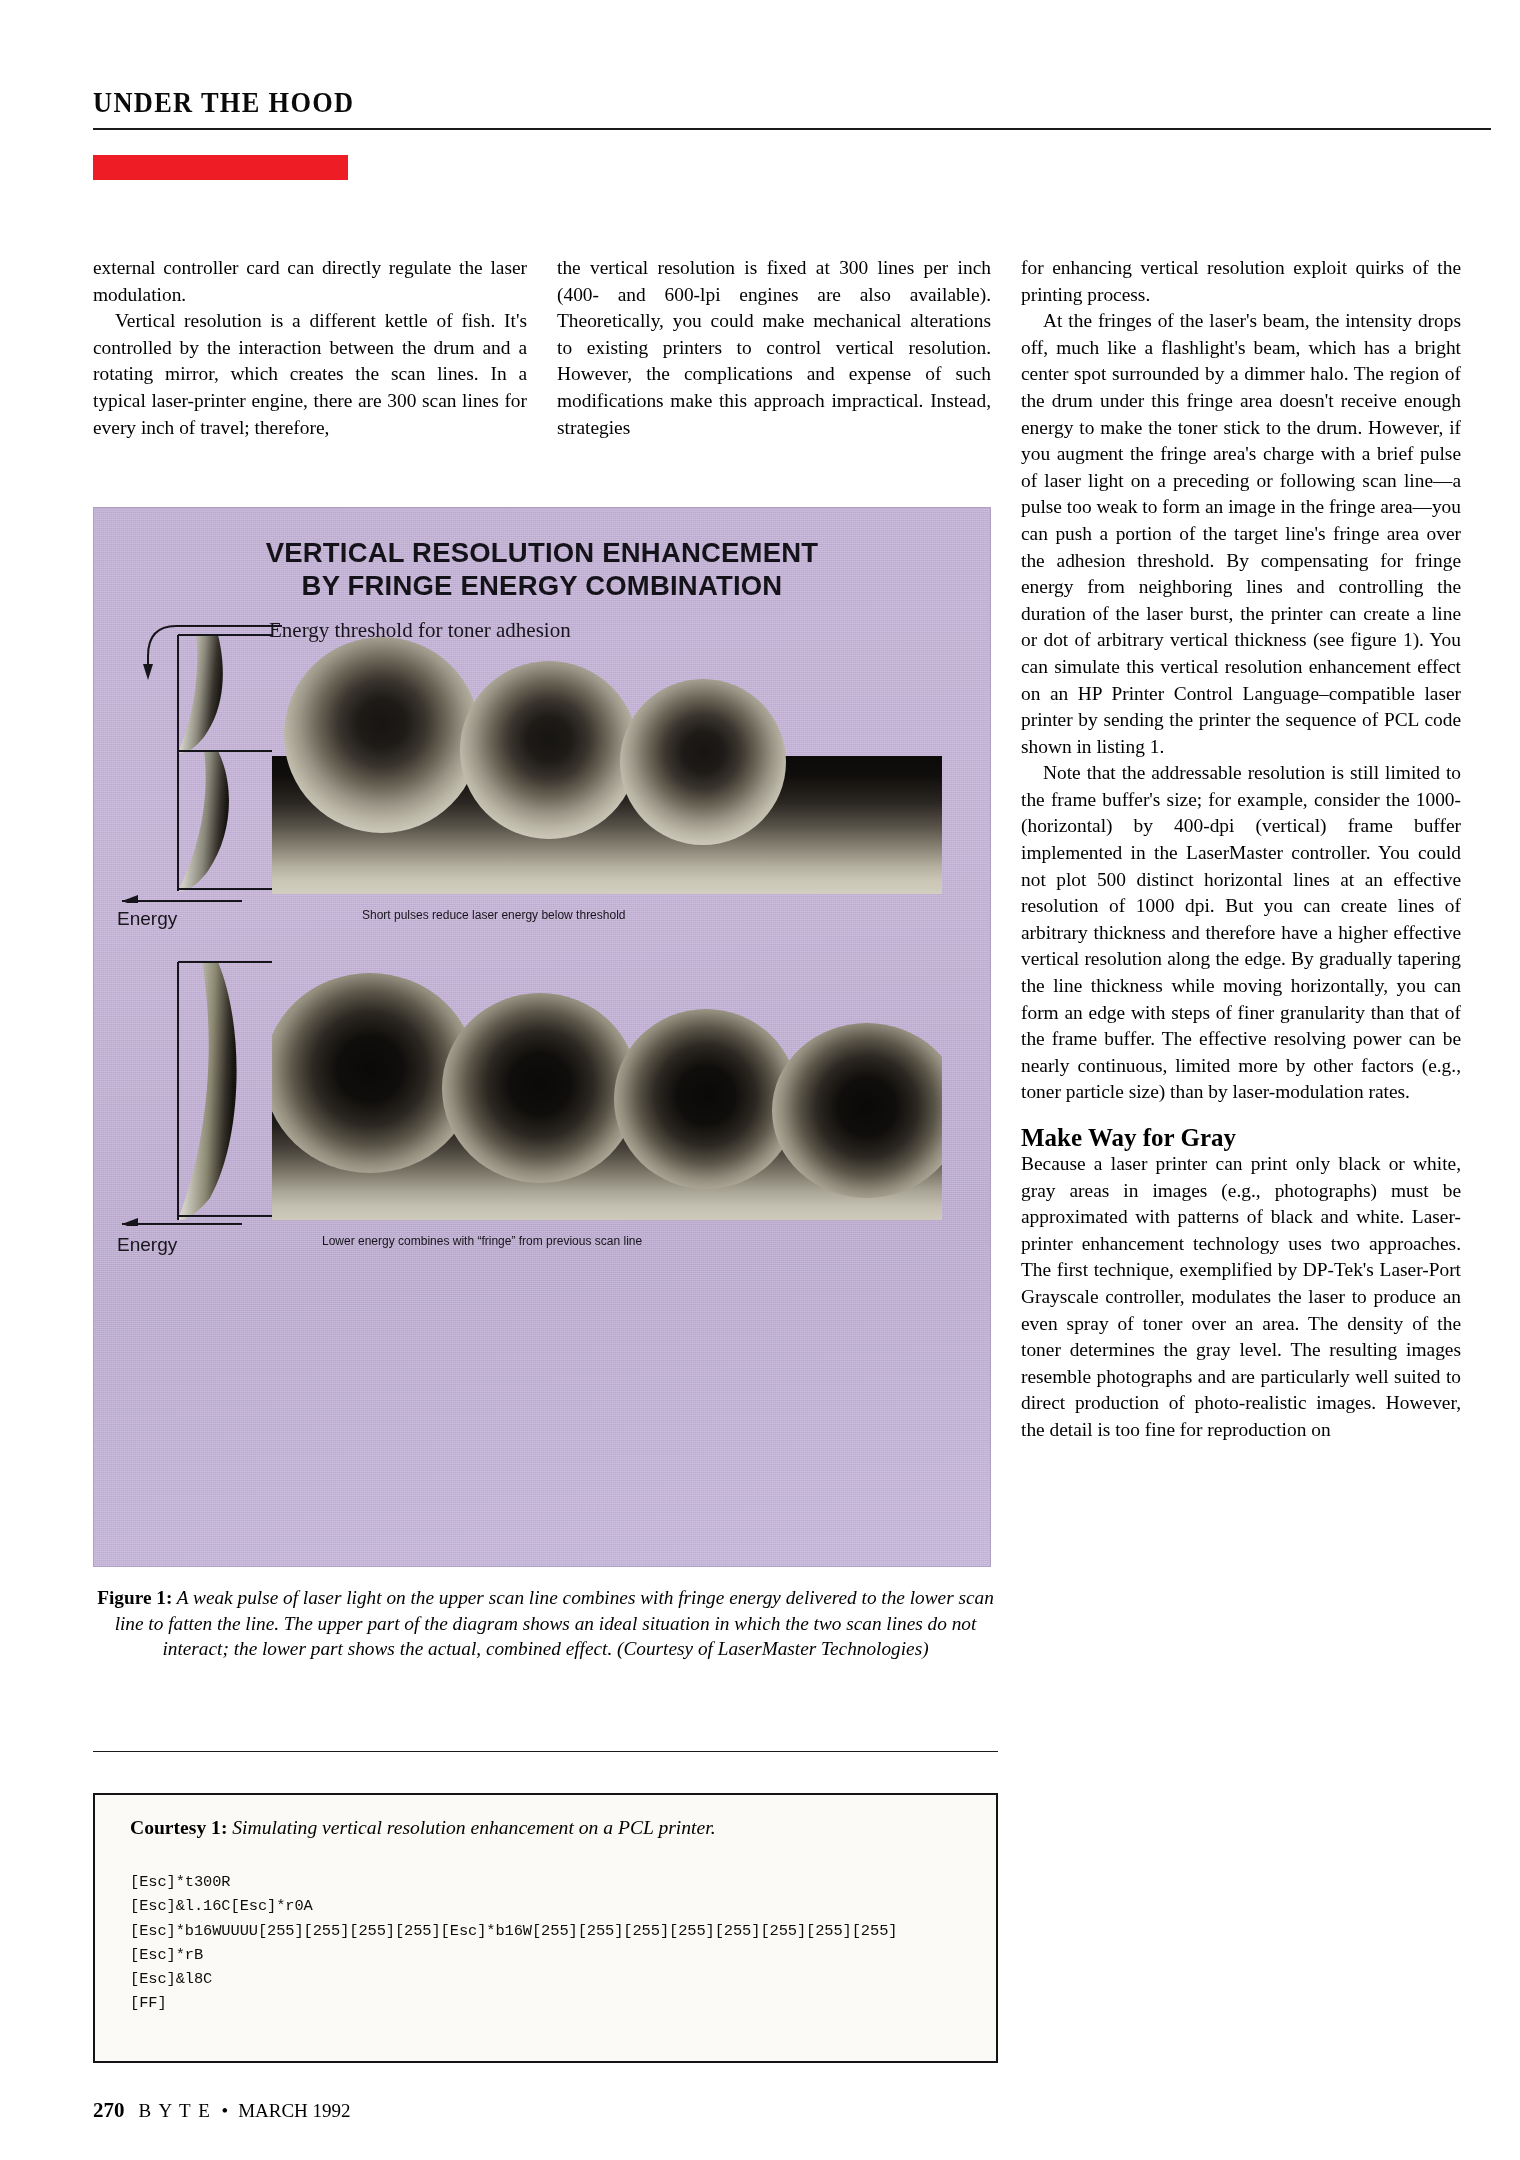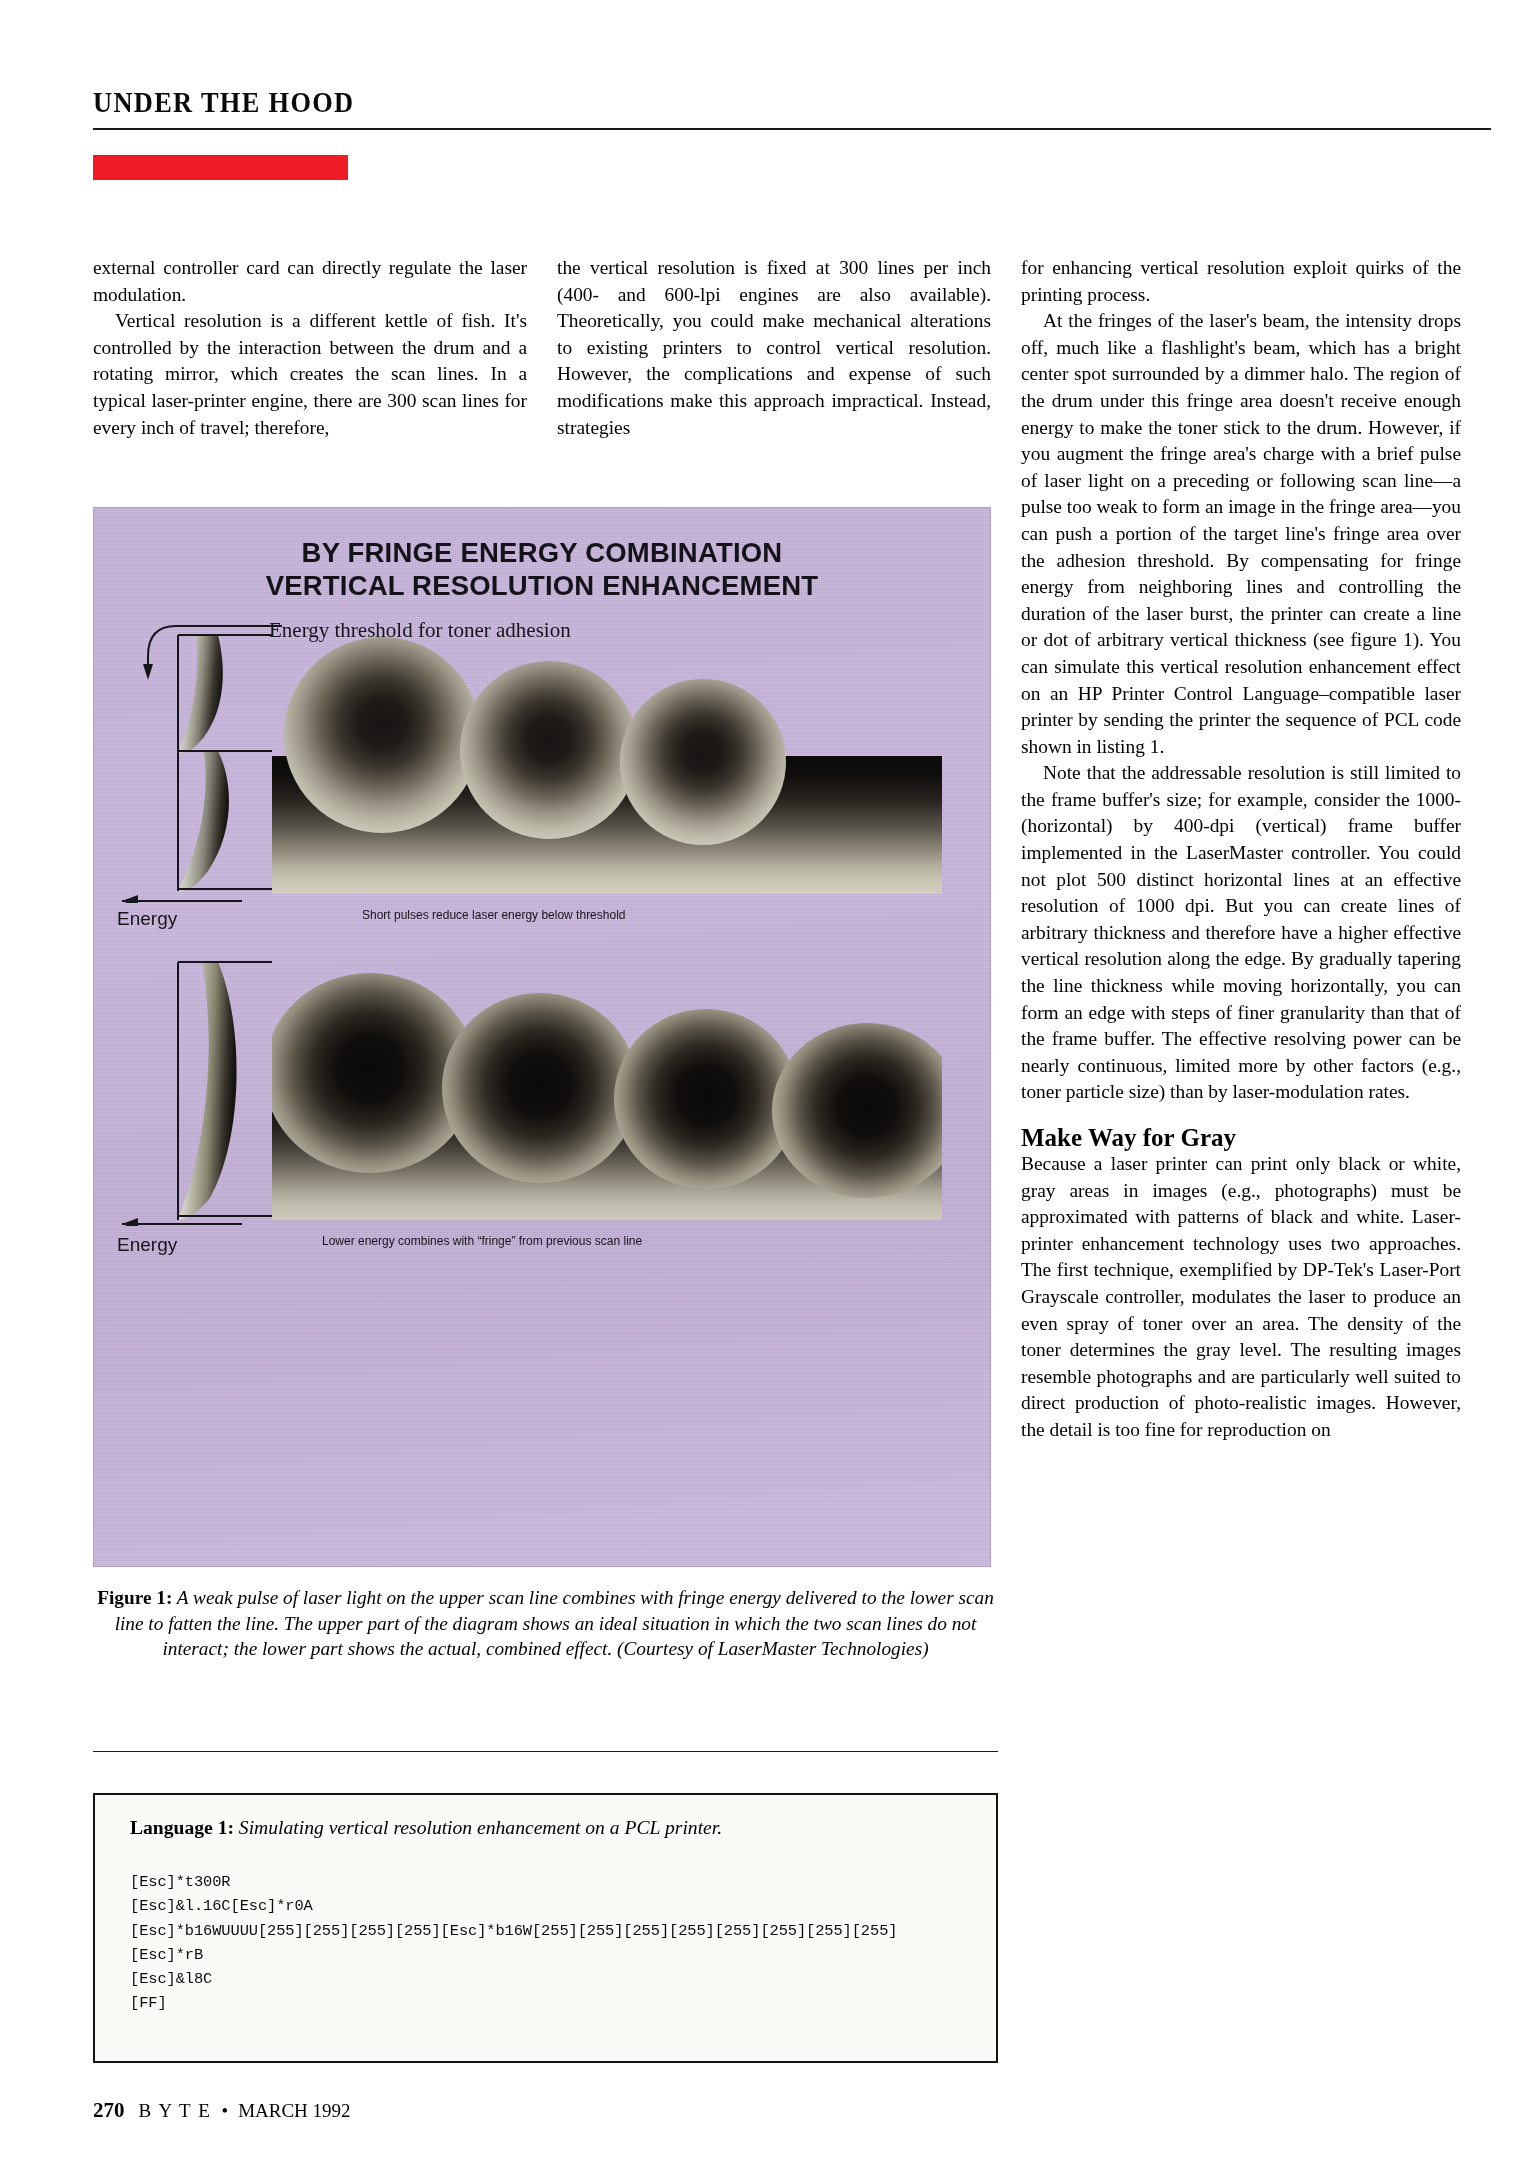--- a/index.html
+++ b/index.html
@@ -247,22 +247,22 @@
     <p>for enhancing vertical resolution exploit quirks of the printing process.</p>
     <p>At the fringes of the laser's beam, the intensity drops off, much like a flashlight's beam, which has a bright center spot surrounded by a dimmer halo. The region of the drum under this fringe area doesn't receive enough energy to make the toner stick to the drum. However, if you augment the fringe area's charge with a brief pulse of laser light on a preceding or following scan line—a pulse too weak to form an image in the fringe area—you can push a portion of the target line's fringe area over the adhesion threshold. By compensating for fringe energy from neighboring lines and controlling the duration of the laser burst, the printer can create a line or dot of arbitrary vertical thickness (see figure 1). You can simulate this vertical resolution enhancement effect on an HP Printer Control Language–compatible laser printer by sending the printer the sequence of PCL code shown in listing 1.</p>
     <p>Note that the addressable resolution is still limited to the frame buffer's size; for example, consider the 1000- (horizontal) by 400-dpi (vertical) frame buffer implemented in the LaserMaster controller. You could not plot 500 distinct horizontal lines at an effective resolution of 1000 dpi. But you can create lines of arbitrary thickness and therefore have a higher effective vertical resolution along the edge. By gradually tapering the line thickness while moving horizontally, you can form an edge with steps of finer granularity than that of the frame buffer. The effective resolving power can be nearly continuous, limited more by other factors (e.g., toner particle size) than by laser-modulation rates.</p>
     <p class="subhead">Make Way for Gray</p>
     <p style="text-indent:0 !important">Because a laser printer can print only black or white, gray areas in images (e.g., photographs) must be approximated with patterns of black and white. Laser-printer enhancement technology uses two approaches. The first technique, exemplified by DP-Tek's Laser-Port Grayscale controller, modulates the laser to produce an even spray of toner over an area. The density of the toner determines the gray level. The resulting images resemble photographs and are particularly well suited to direct production of photo-realistic images. However, the detail is too fine for reproduction on</p>
   </div>
 
   <div class="figure-box">
 
     <div class="fig-title">
+      <div>VERTICAL RESOLUTION ENHANCEMENT</div>
       <div>BY FRINGE ENERGY COMBINATION</div>
-      <div>VERTICAL RESOLUTION ENHANCEMENT</div>
     </div>
 
     <svg class="leader" viewBox="0 0 150 70">
       <path d="M148 14 L42 14 C22 14 14 26 14 44 L14 58" fill="none" stroke="#17151c" stroke-width="2"></path>
       <path d="M14 68 L9 52 L19 52 Z" fill="#17151c"></path>
     </svg>
     <div class="fig-note note-threshold">Energy threshold for toner adhesion</div>
 
     <svg class="gauge gauge1" viewBox="0 0 150 270">
       <defs>
@@ -328,21 +328,21 @@
     <div class="energy-label energy-2">Energy</div>
 
     <div class="panel-cap cap-top">Short pulses reduce laser energy below threshold</div>
     <div class="panel-cap cap-bottom">Lower energy combines with “fringe” from previous scan line</div>
   </div>
 
   <div class="fig-caption"><b>Figure 1:</b><span> A weak pulse of laser light on the upper scan line combines with fringe energy delivered to the lower scan line to fatten the line. The upper part of the diagram shows an ideal situation in which the two scan lines do not interact; the lower part shows the actual, combined effect. (Courtesy of LaserMaster Technologies)</span></div>
   <div class="cap-rule"></div>
 
   <div class="listing">
-    <div class="listing-title"><b>Language 1:</b><span> Simulating vertical resolution enhancement on a PCL printer.</span></div>
+    <div class="listing-title"><b>Courtesy 1:</b><span> Simulating vertical resolution enhancement on a PCL printer.</span></div>
     <div class="listing-code">[Esc]*t300R
 [Esc]&amp;l.16C[Esc]*r0A
 [Esc]*b16WUUUU[255][255][255][255][Esc]*b16W[255][255][255][255][255][255][255][255]
 [Esc]*rB
 [Esc]&amp;l8C
 [FF]</div>
   </div>
 
   <div class="footer">
     <span class="pg">270</span><span class="mag">B Y T E</span><span style="margin-left:10px">•</span><span style="margin-left:10px">MARCH 1992</span>

